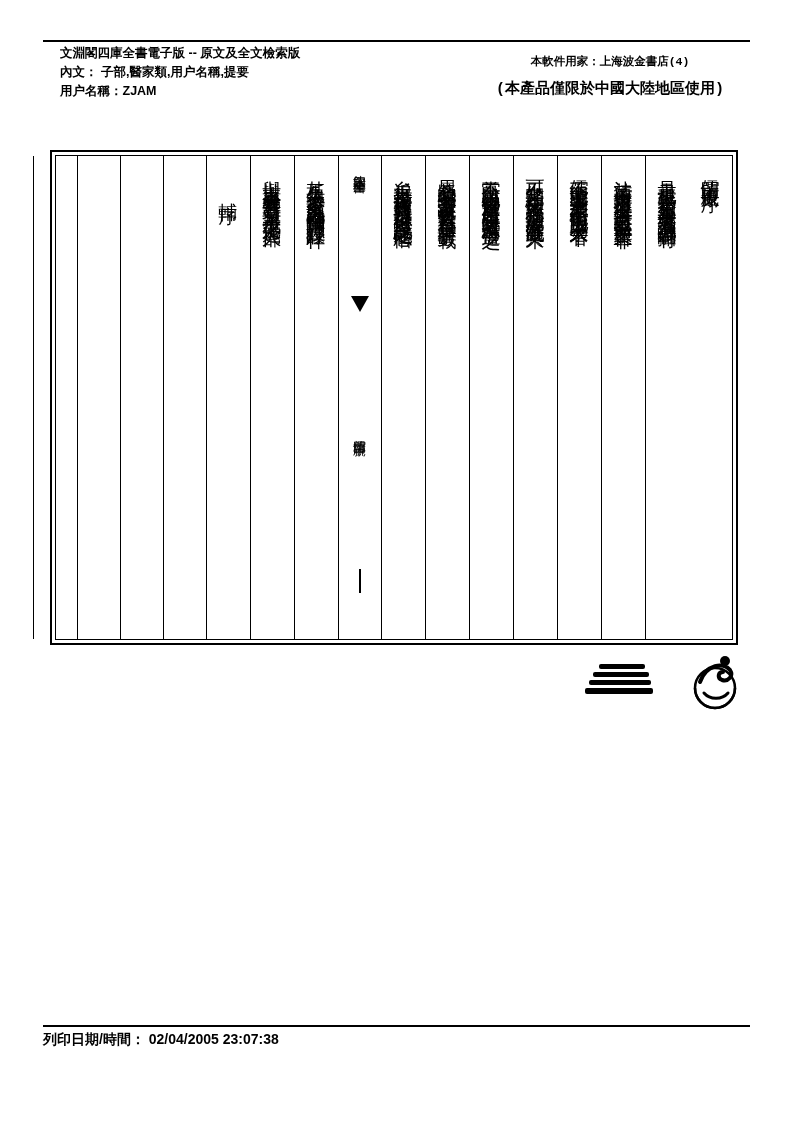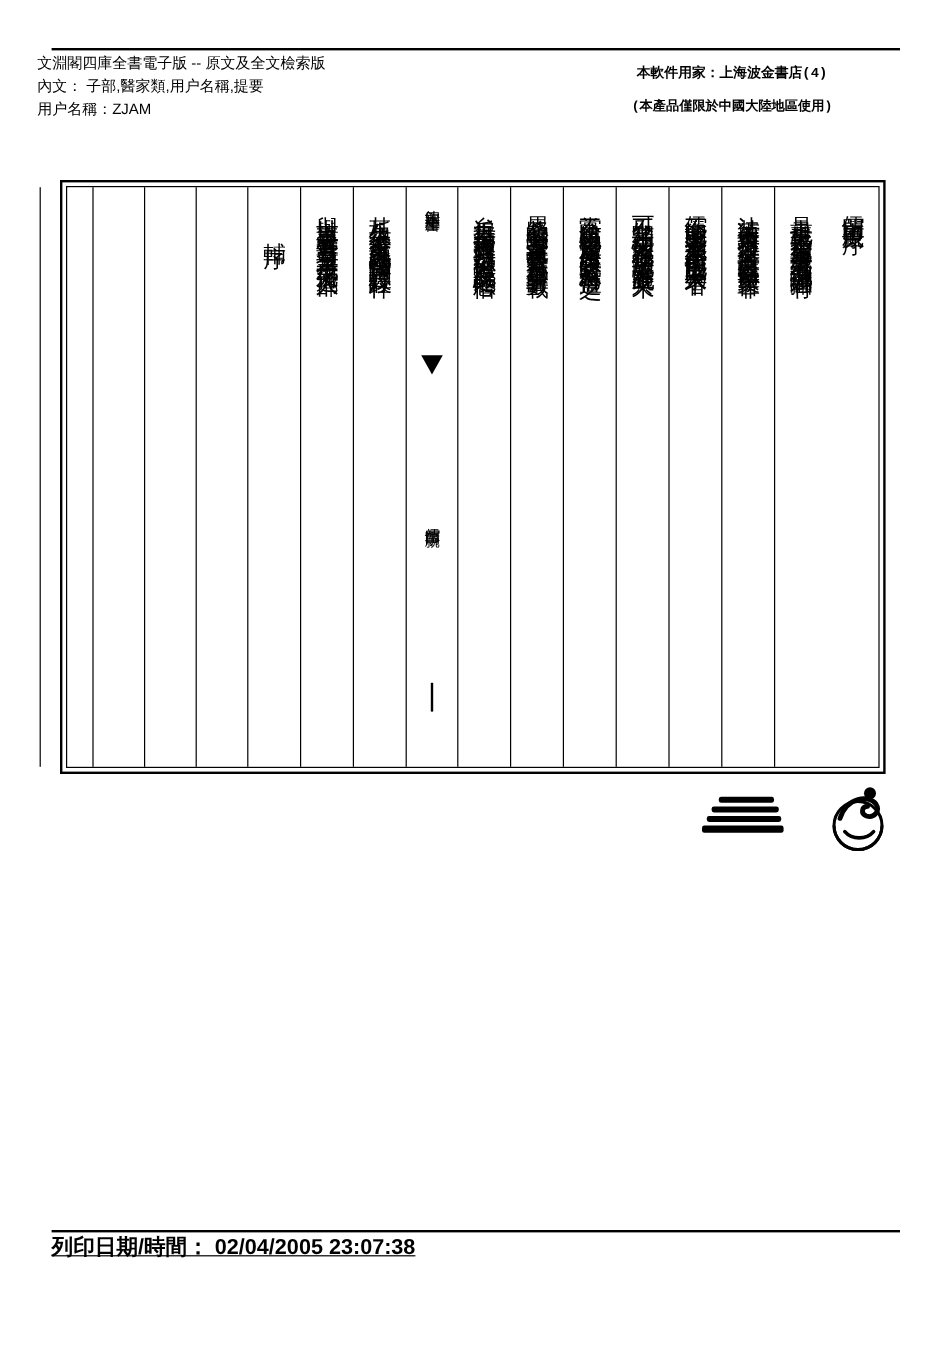--- a/index.html
+++ b/index.html
@@ -27,41 +27,41 @@
   .header-rule-top {
     position: absolute;
     left: 43px;
     top: 40px;
     width: 707px;
     height: 2px;
     background: #000;
   }
   .header-left {
     position: absolute;
-    left: 31px;
+    left: 60px;
     top: 44px;
     width: 420px;
     font-size: 12.5px;
-    font-weight: normal;
+    font-weight: bold;
     line-height: 19px;
     font-family: "Liberation Sans", "DejaVu Sans", sans-serif;
   }
   .header-right {
     position: absolute;
     left: 470px;
     top: 47px;
     width: 280px;
     text-align: center;
     font-size: 11.5px;
     font-weight: bold;
     line-height: 30px;
     font-family: Liberation Mono, monospace;
   }
   .header-right .sub {
-    font-size: 11px;
+    font-size: 15px;
     display: block;
     line-height: 26px;
   }
 
   
   .frame-outer {
     position: absolute;
     left: 50px;
     top: 150px;
     width: 688px;
@@ -172,25 +172,24 @@
     top: 1025px;
     width: 707px;
     height: 2px;
     background: #000;
   }
   .footer {
     position: absolute;
     left: 43px;
     top: 1029px;
     width: 600px;
-    font-size: 18px;
+    font-size: 14px;
     font-weight: bold;
     line-height: 20px;
     font-family: "Liberation Sans", "DejaVu Sans", sans-serif;
-    text-decoration: underline;
   }
 </style>
 </head>
 <body>
 
 <div class="header">
   <div class="header-rule-top"></div>
   <div class="header-left">
     <div>文淵閣四庫全書電子版 -- 原文及全文檢索版</div>
     <div>內文：  子部,醫家類,用户名稱,提要</div>

